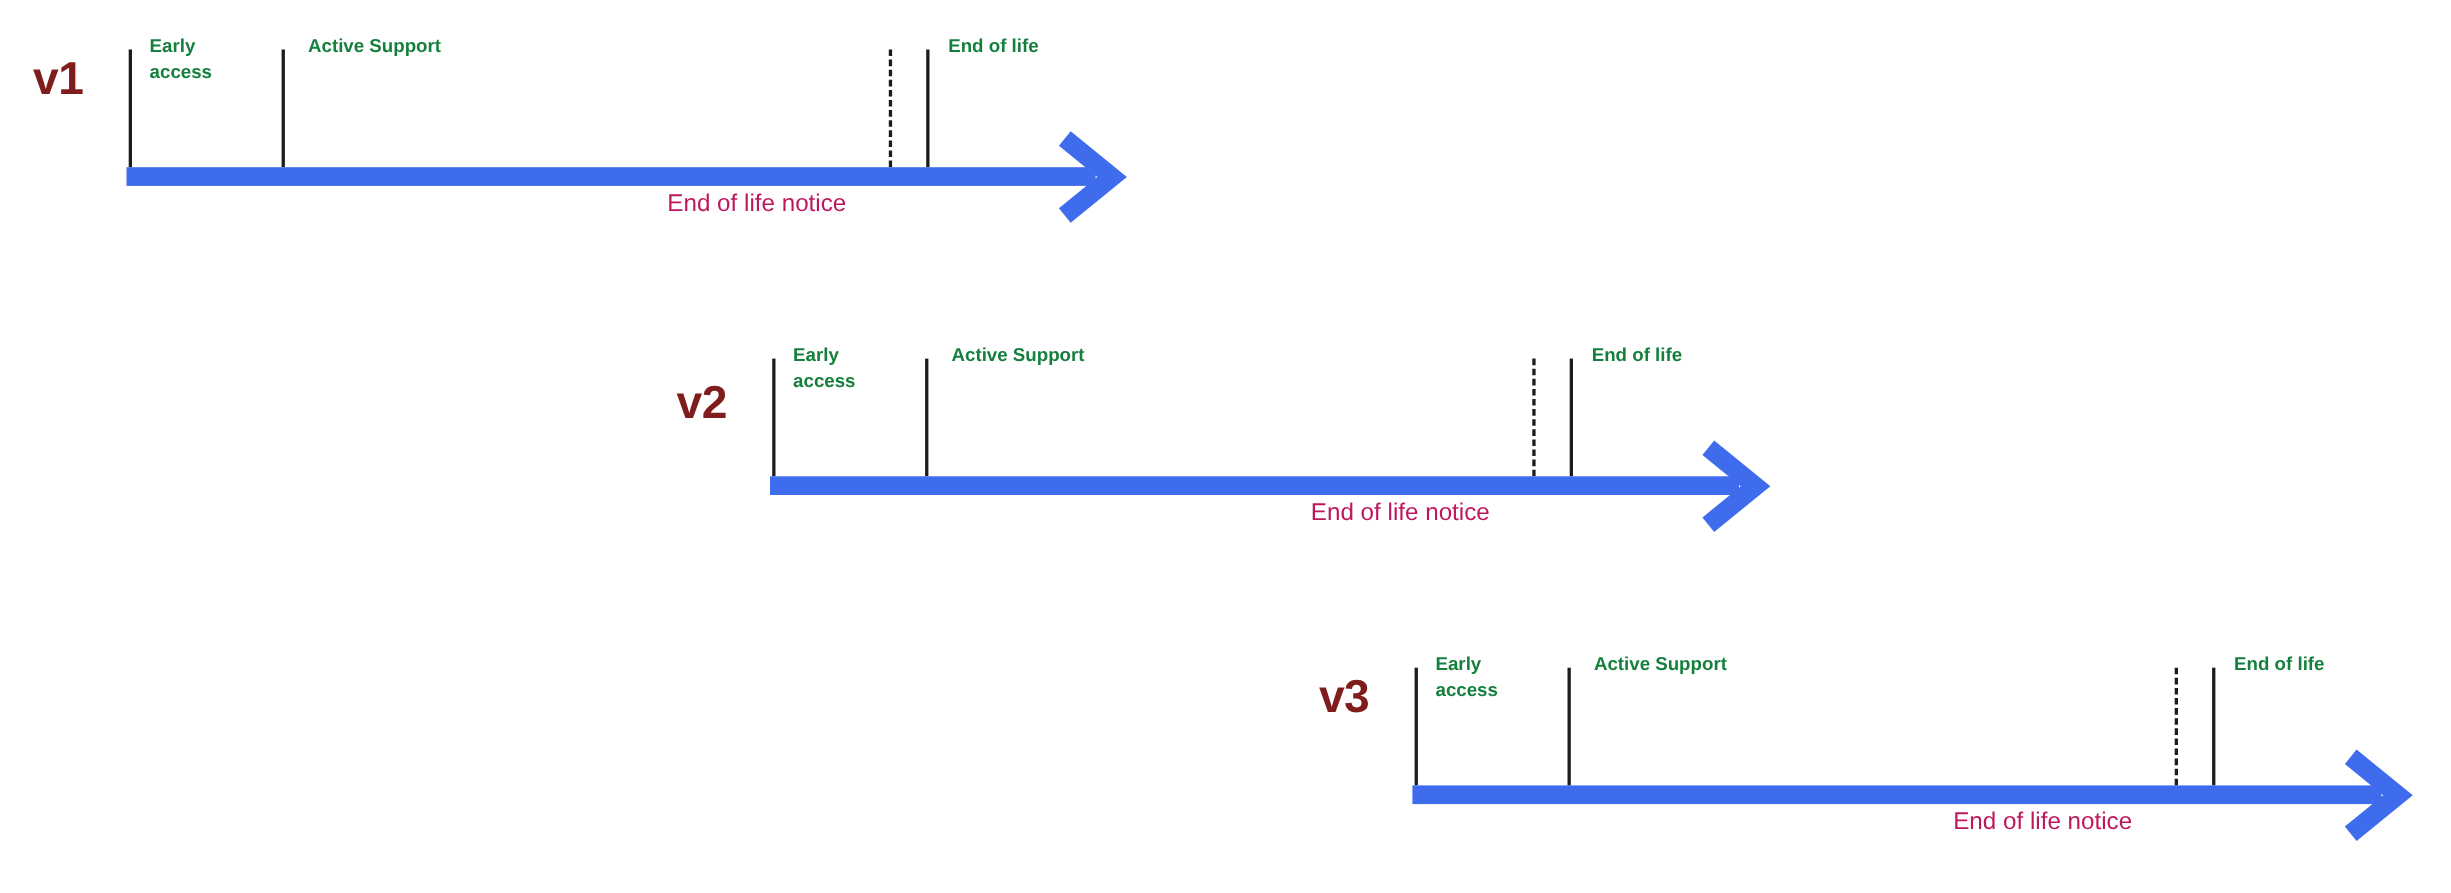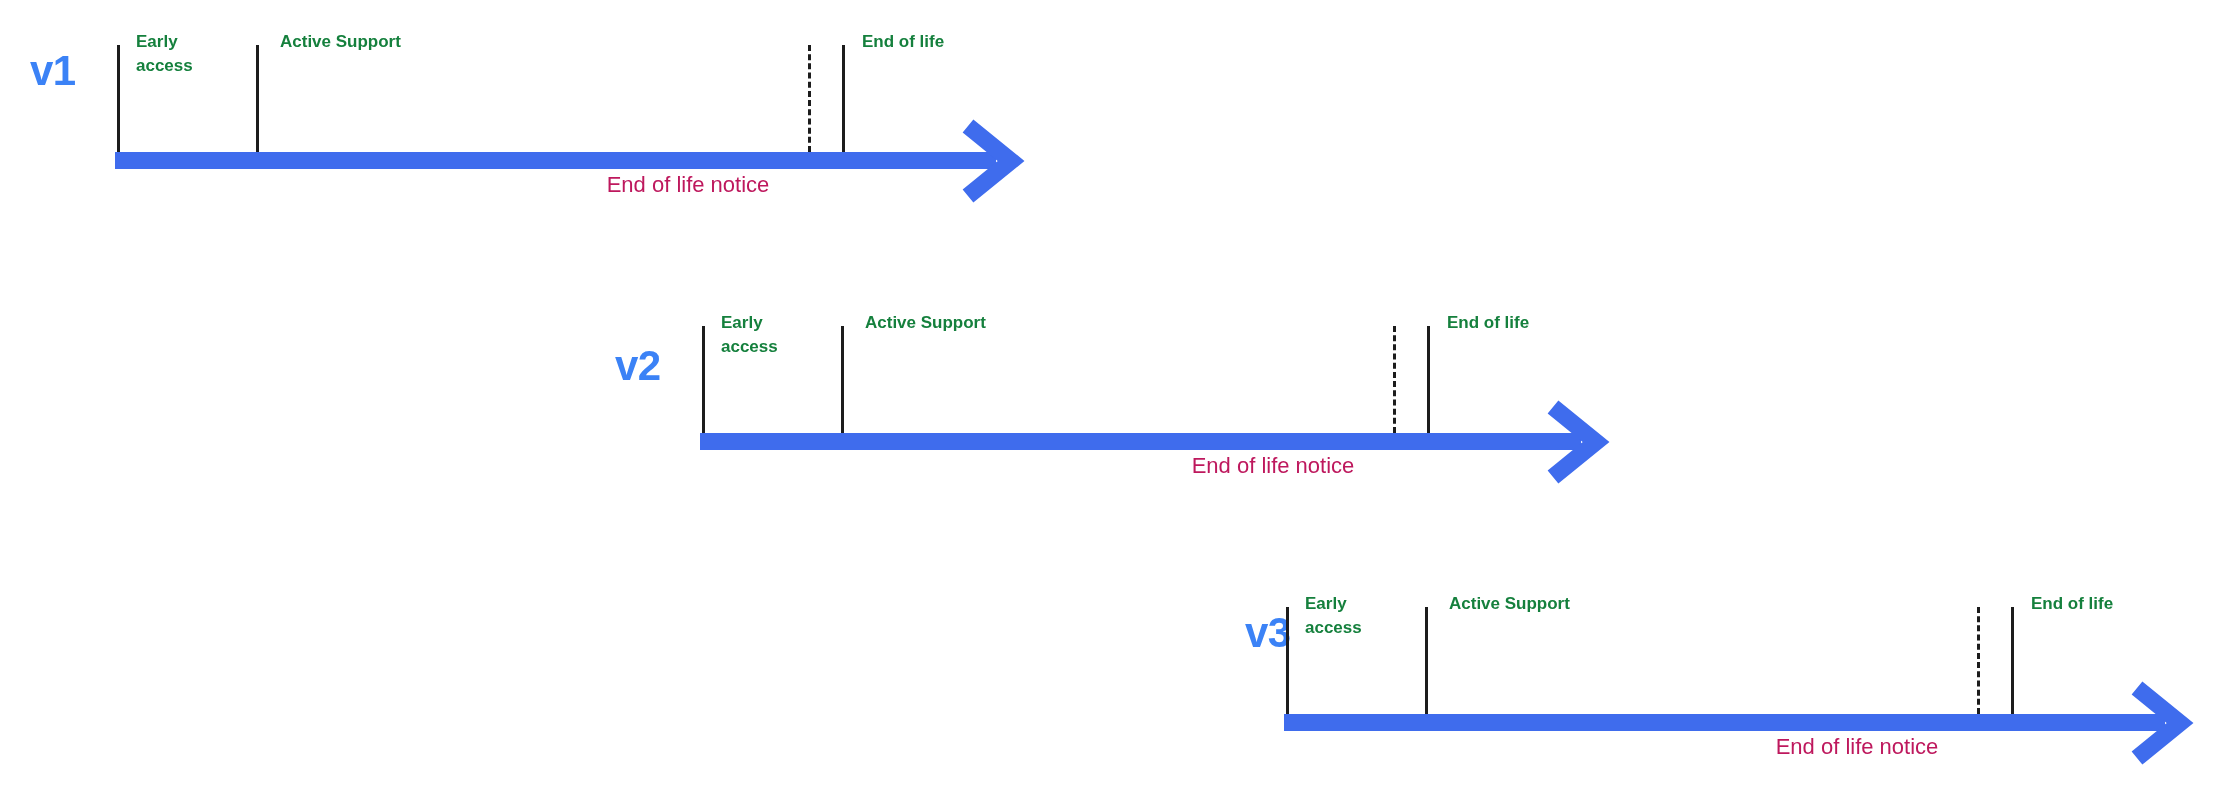--- a/index.html
+++ b/index.html
@@ -24,21 +24,21 @@
   .timeline-row {
     position: absolute;
     left: 0;
     top: 0;
   }
 
   .version-label {
     position: absolute;
     font-size: 42px;
     font-weight: 700;
-    color: #3b82f6;
+    color: #7f1d1d;
     letter-spacing: -0.5px;
     line-height: 1;
     white-space: nowrap;
   }
 
   
   .divider {
     position: absolute;
     width: 3px;
     background: #1c1c1c;
@@ -118,21 +118,21 @@
       <div class="phase-label" style="left: 1447px; top: 311px;">End of life</div>
       <div class="bar-shaft" style="left: 700px; top: 433px; width: 881px; background: rgb(63, 108, 237);"></div>
       <div class="arrow-head" style="left: 1533px; top: 403px;">
         <svg width="80" height="78" viewBox="0 0 80 78">
           <path d="M20 4 L63 39 L20 74" fill="none" stroke="#3f6ced" stroke-width="17" stroke-linejoin="miter" stroke-linecap="butt"></path>
         </svg>
       </div>
       <div class="notice-label" style="left: 1273px; top: 453px;">End of life notice</div>
     </div>
     <div class="timeline-row">
-      <div class="version-label" style="left: 1245px; top: 612px;">v3</div>
+      <div class="version-label" style="left: 1199px; top: 612px;">v3</div>
       <div class="divider" style="left: 1286px; top: 607px; height: 107px;"></div>
       <div class="divider" style="left: 1425px; top: 607px; height: 107px;"></div>
       <div class="divider dashed" style="left: 1977px; top: 607px; height: 107px;"></div>
       <div class="divider" style="left: 2011px; top: 607px; height: 107px;"></div>
       <div class="phase-label wrapped" style="left: 1305px; top: 592px;">Early access</div>
       <div class="phase-label" style="left: 1449px; top: 592px;">Active Support</div>
       <div class="phase-label" style="left: 2031px; top: 592px;">End of life</div>
       <div class="bar-shaft" style="left: 1284px; top: 714px; width: 881px; background: rgb(63, 108, 237);"></div>
       <div class="arrow-head" style="left: 2117px; top: 684px;">
         <svg width="80" height="78" viewBox="0 0 80 78">

